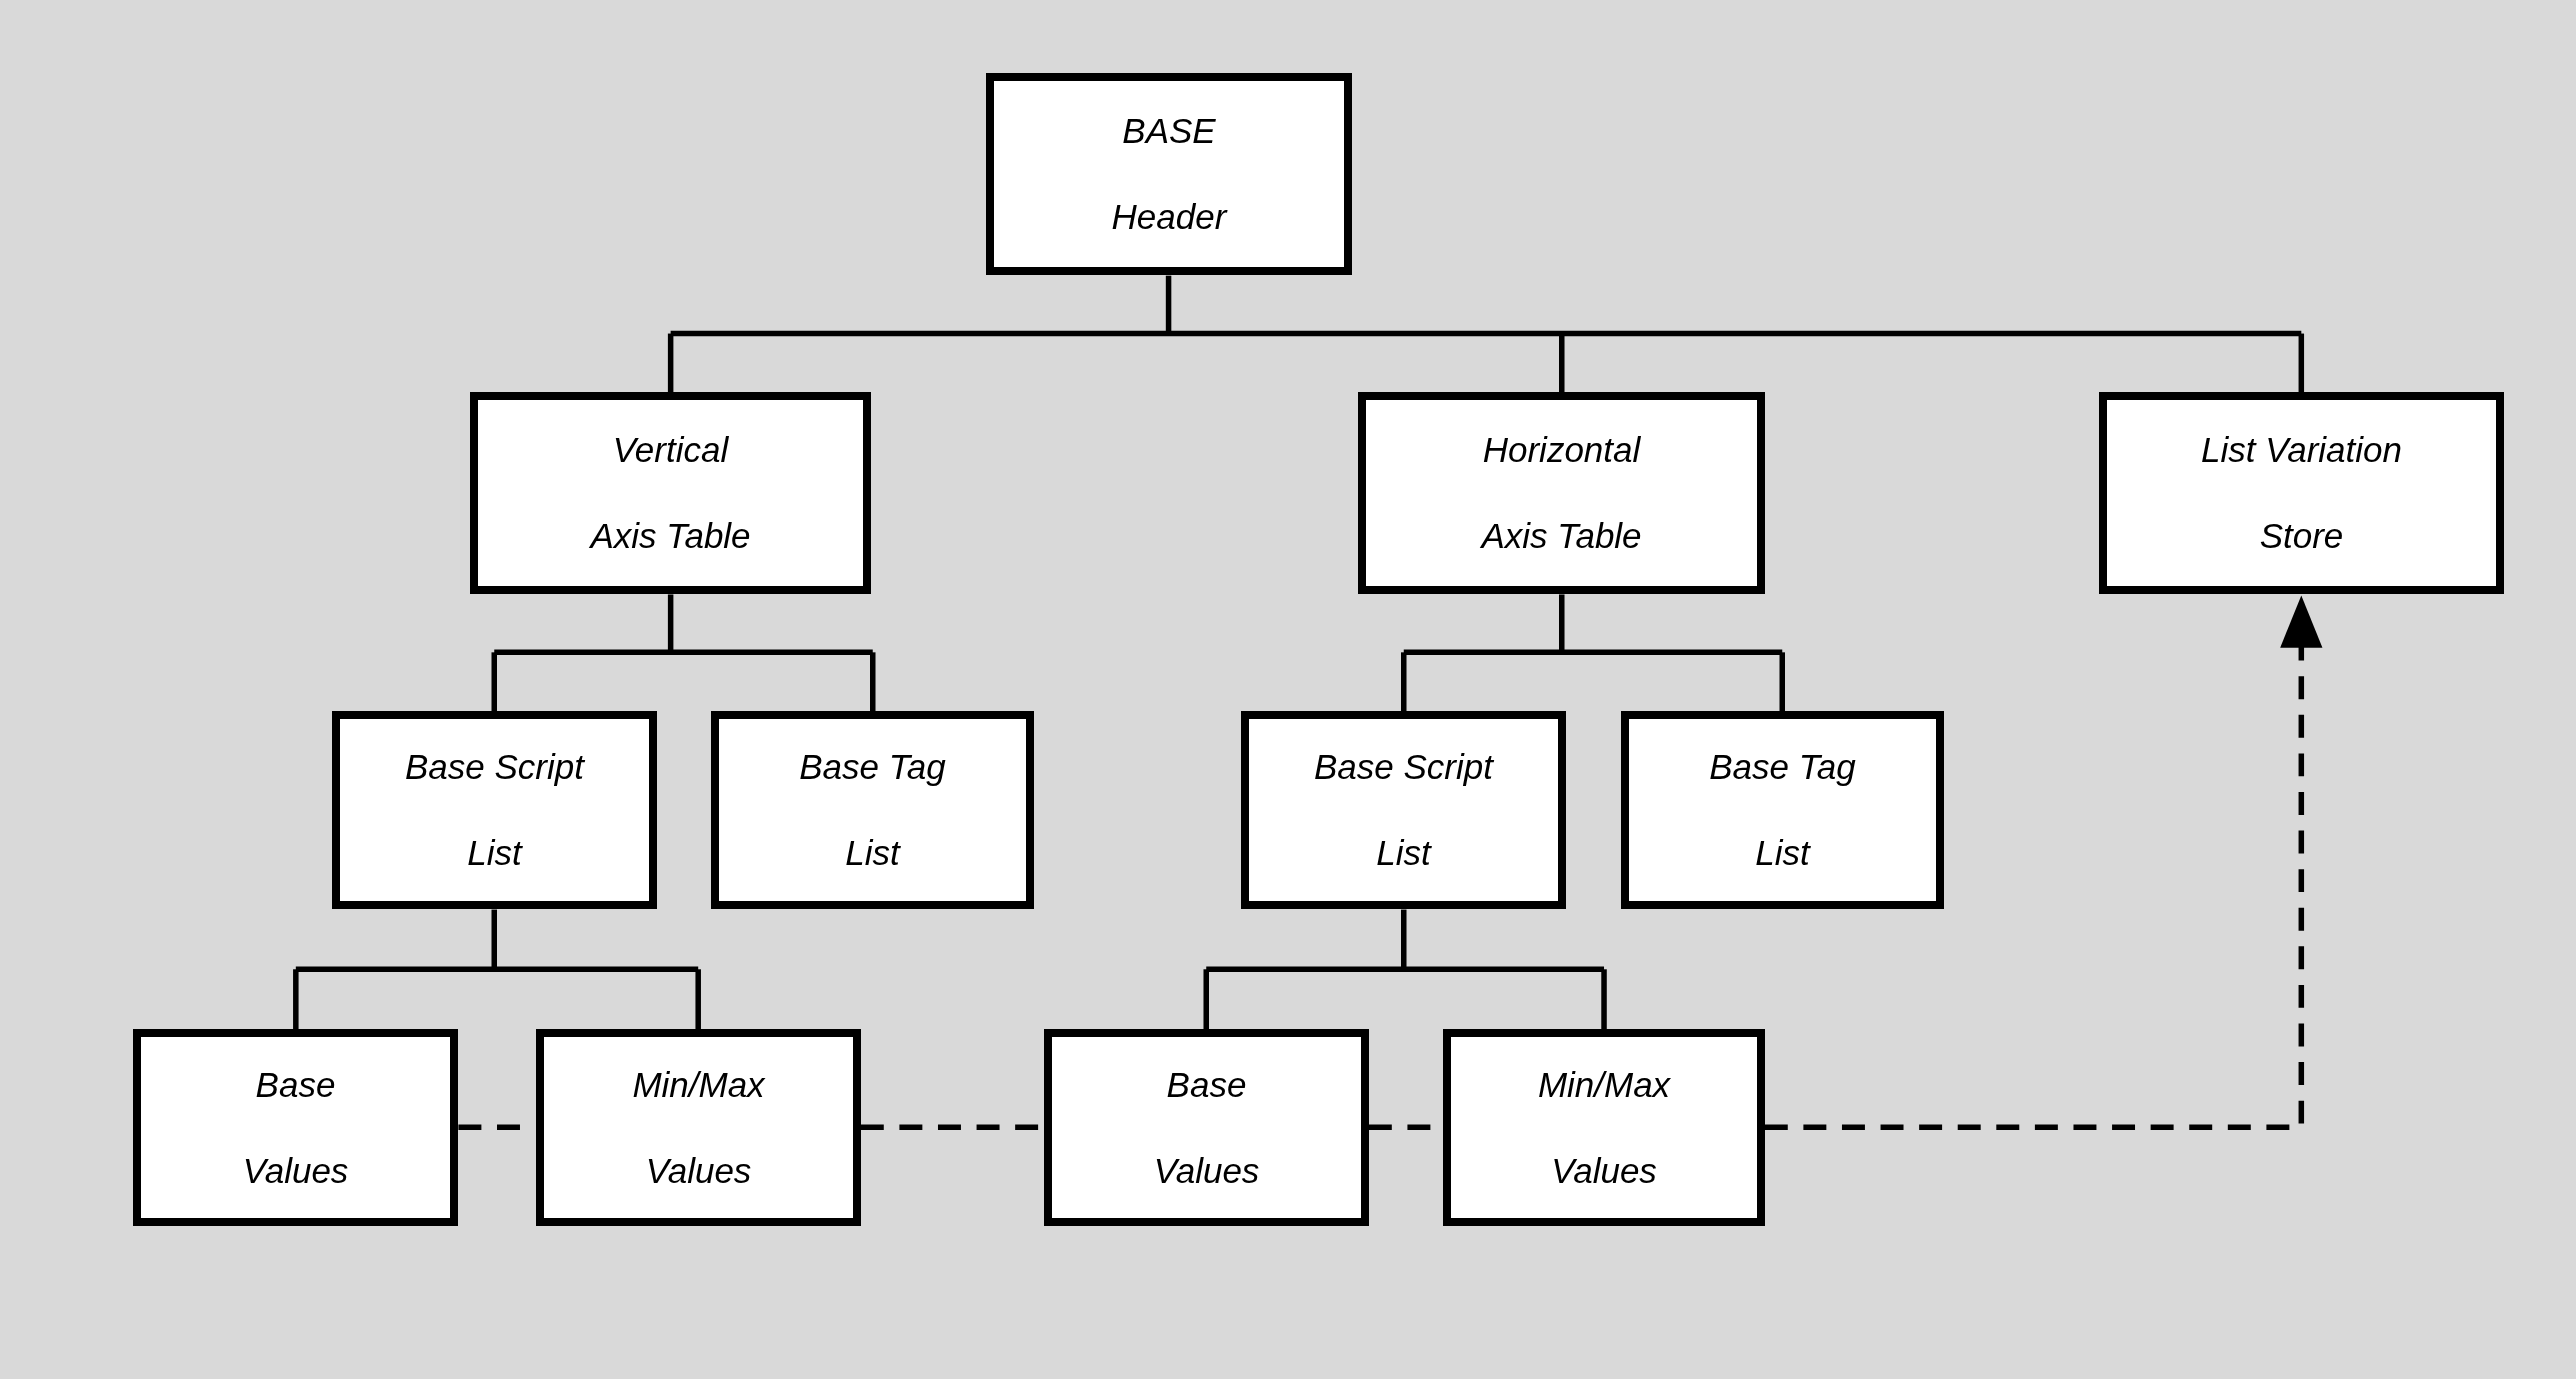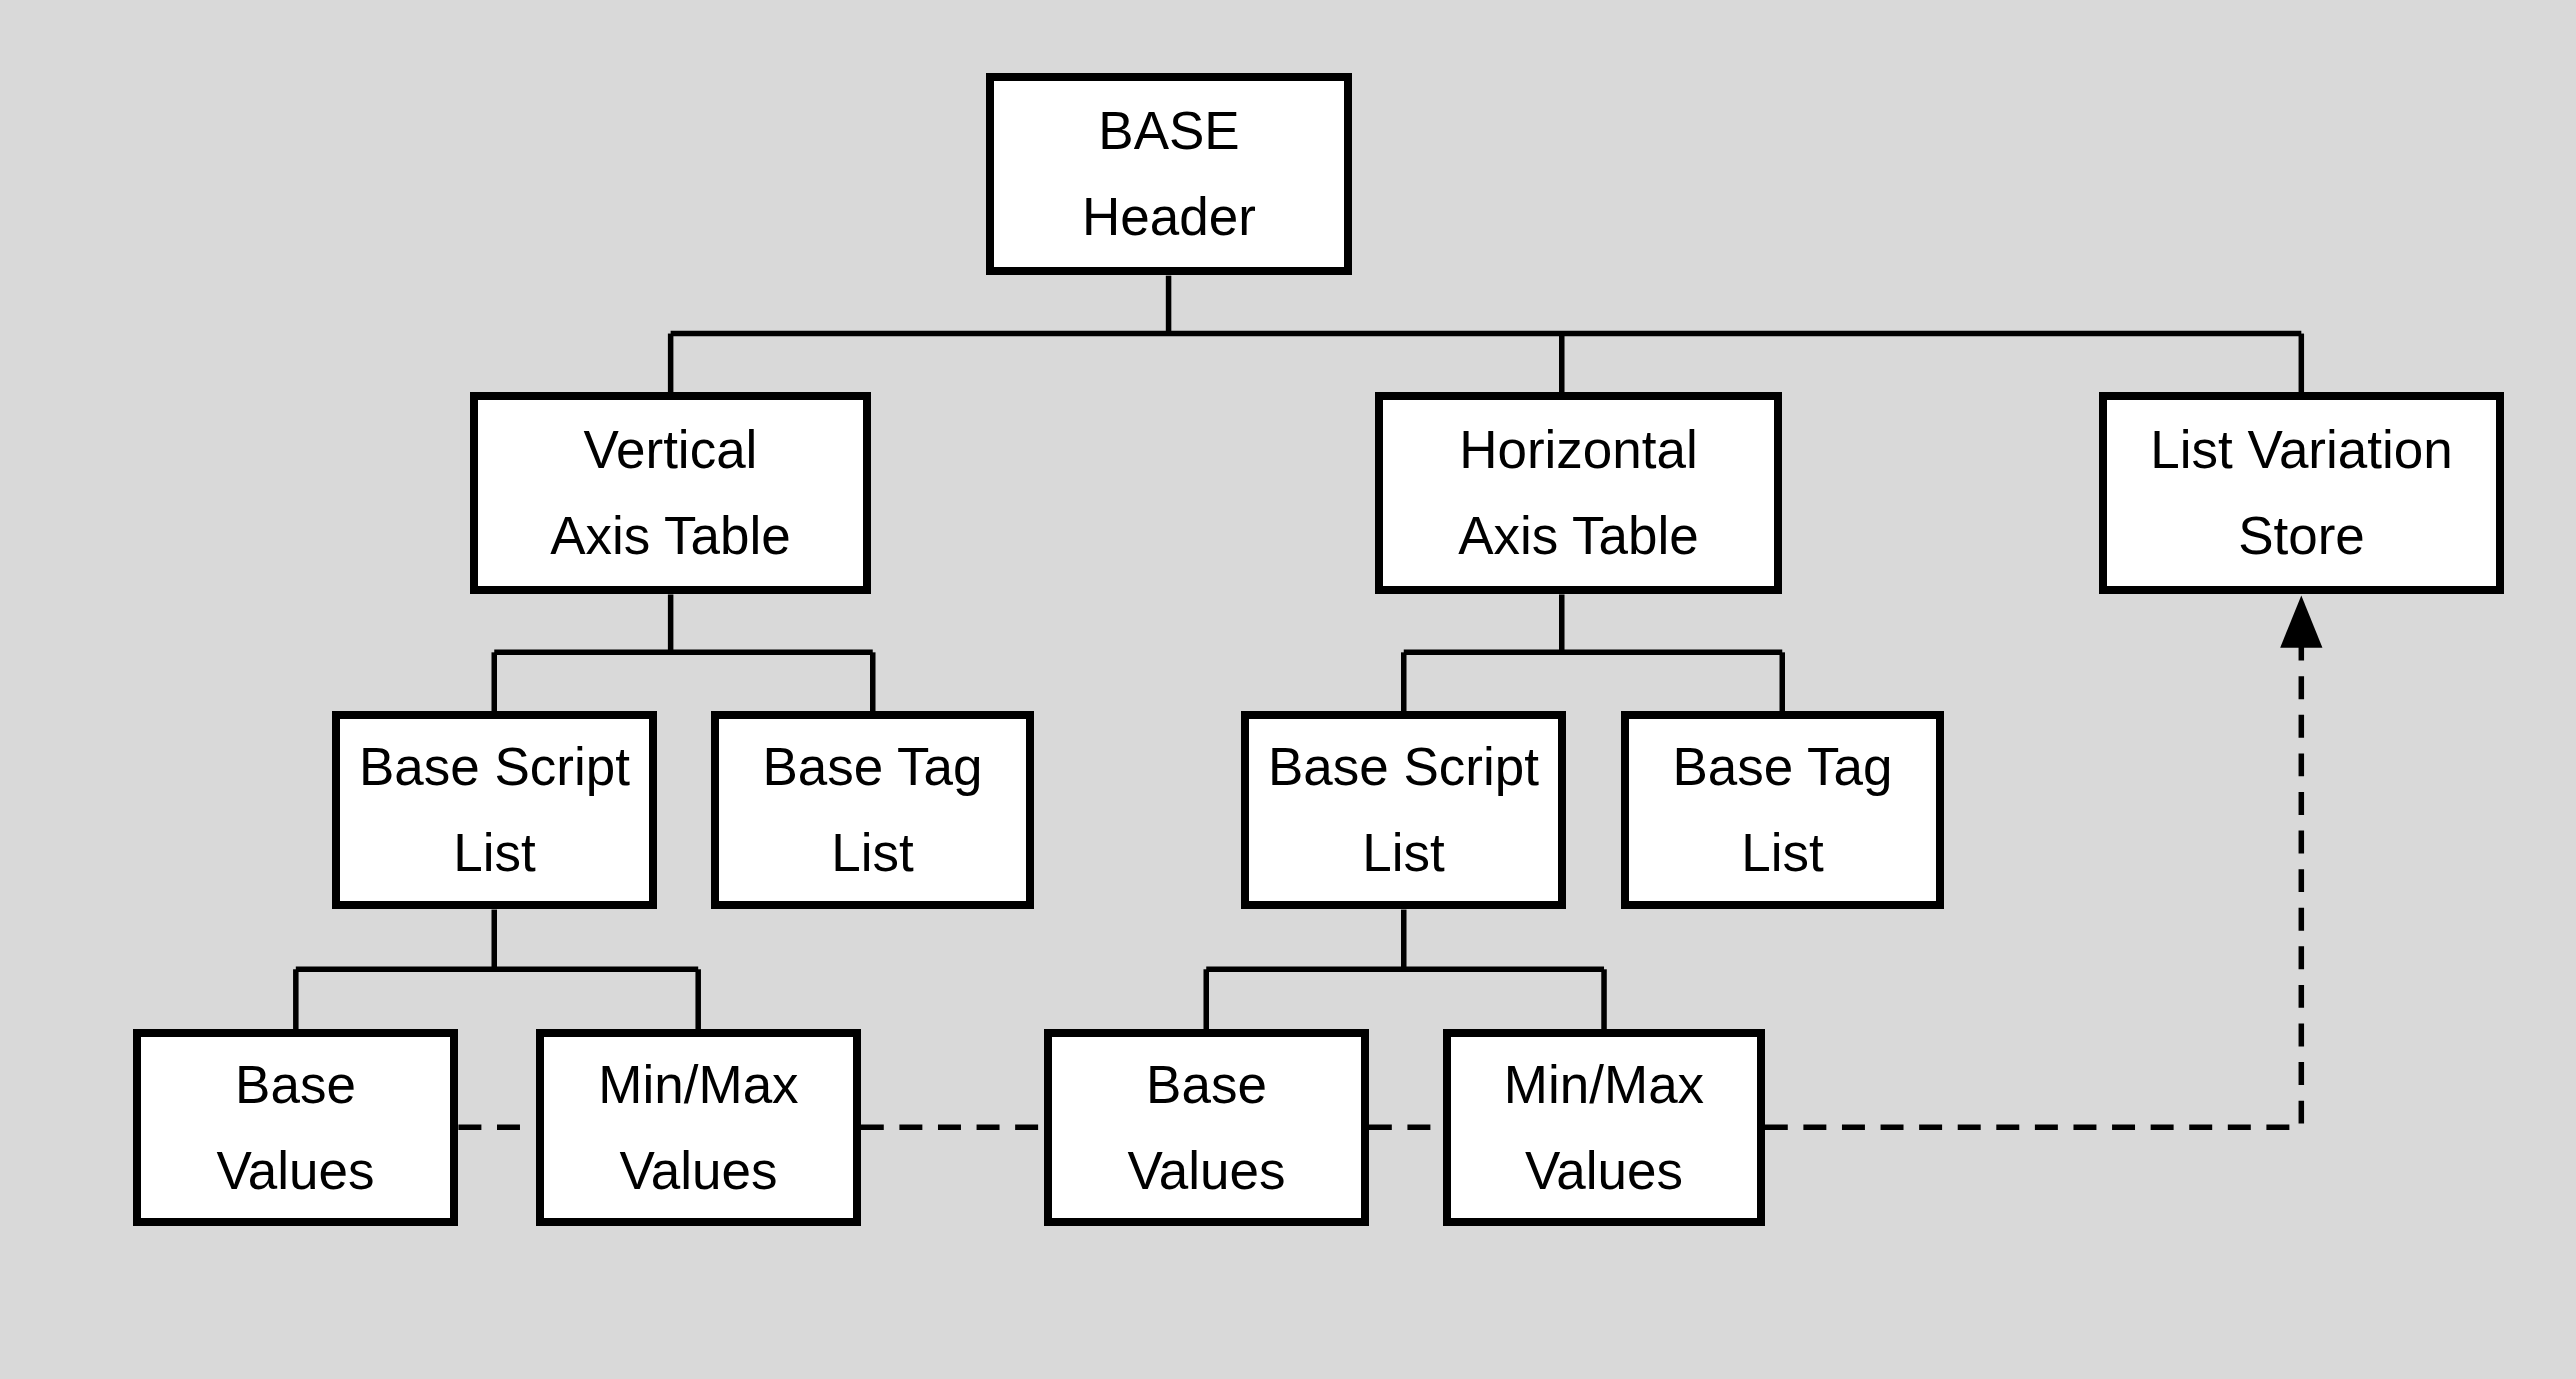--- a/index.html
+++ b/index.html
@@ -40,23 +40,24 @@
     box-sizing: border-box;
     background: #ffffff;
     border: 8.3px solid #000000;
     display: flex;
     align-items: center;
     justify-content: center;
     text-align: center;
   }
   .node .label {
     white-space: pre-line;
-    font-size: 53px;
+    font-size: 35px;
     line-height: 86px;
     color: #000000;
+    font-style: italic;
   }
 </style>
 </head>
 <body>
 
 <div class="canvas">
 
   <svg class="edges-svg" viewBox="0 0 2804 1502">
 
     <line class="edge" x1="1272" y1="300" x2="1272" y2="363"></line>
@@ -95,21 +96,21 @@
   <div class="node" style="left:986px; top:73px;  width:366px; height:202px;">
     <span class="label">BASE
 Header</span>
   </div>
 
   <div class="node" style="left:470px;  top:392px; width:401px; height:202px;text-align:center;">
     <span class="label">Vertical
 Axis Table</span>
   </div>
 
-  <div class="node" style="left:1358px; top:392px; width:407px; height:202px;margin-left:17px;">
+  <div class="node" style="left:1358px; top:392px; width:407px; height:202px;">
     <span class="label">Horizontal
 Axis Table</span>
   </div>
 
   <div class="node" style="left:2099px; top:392px; width:405px; height:202px;">
     <span class="label">List Variation
 Store</span>
   </div>
 
   <div class="node" style="left:332px;  top:711px; width:325px; height:198px;">

